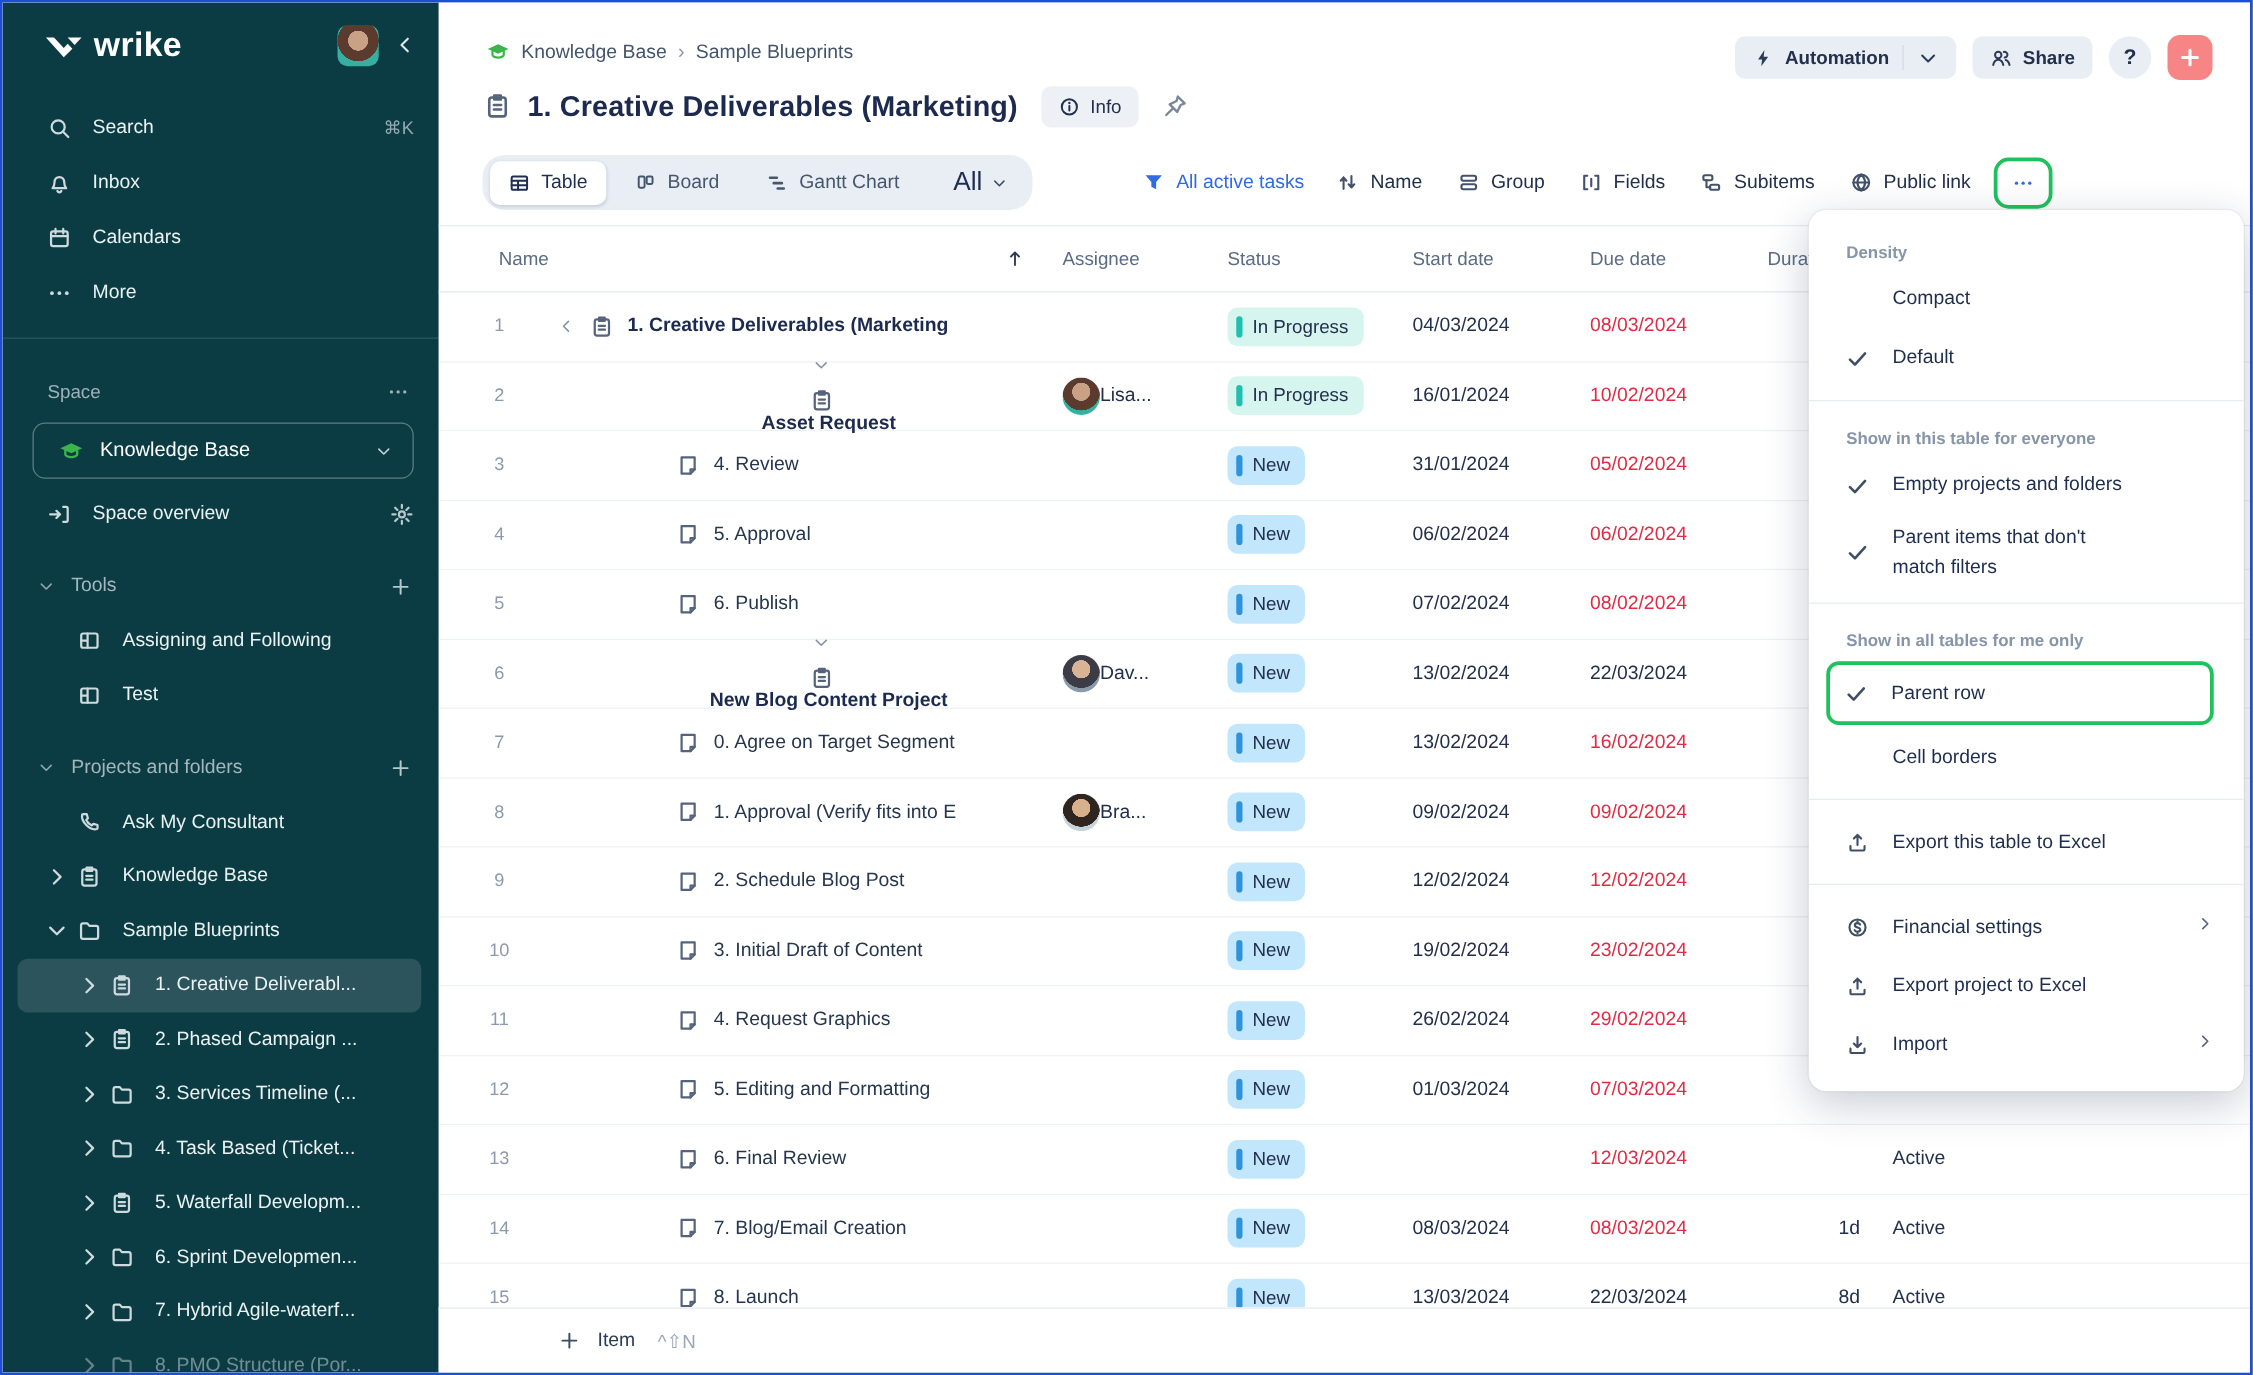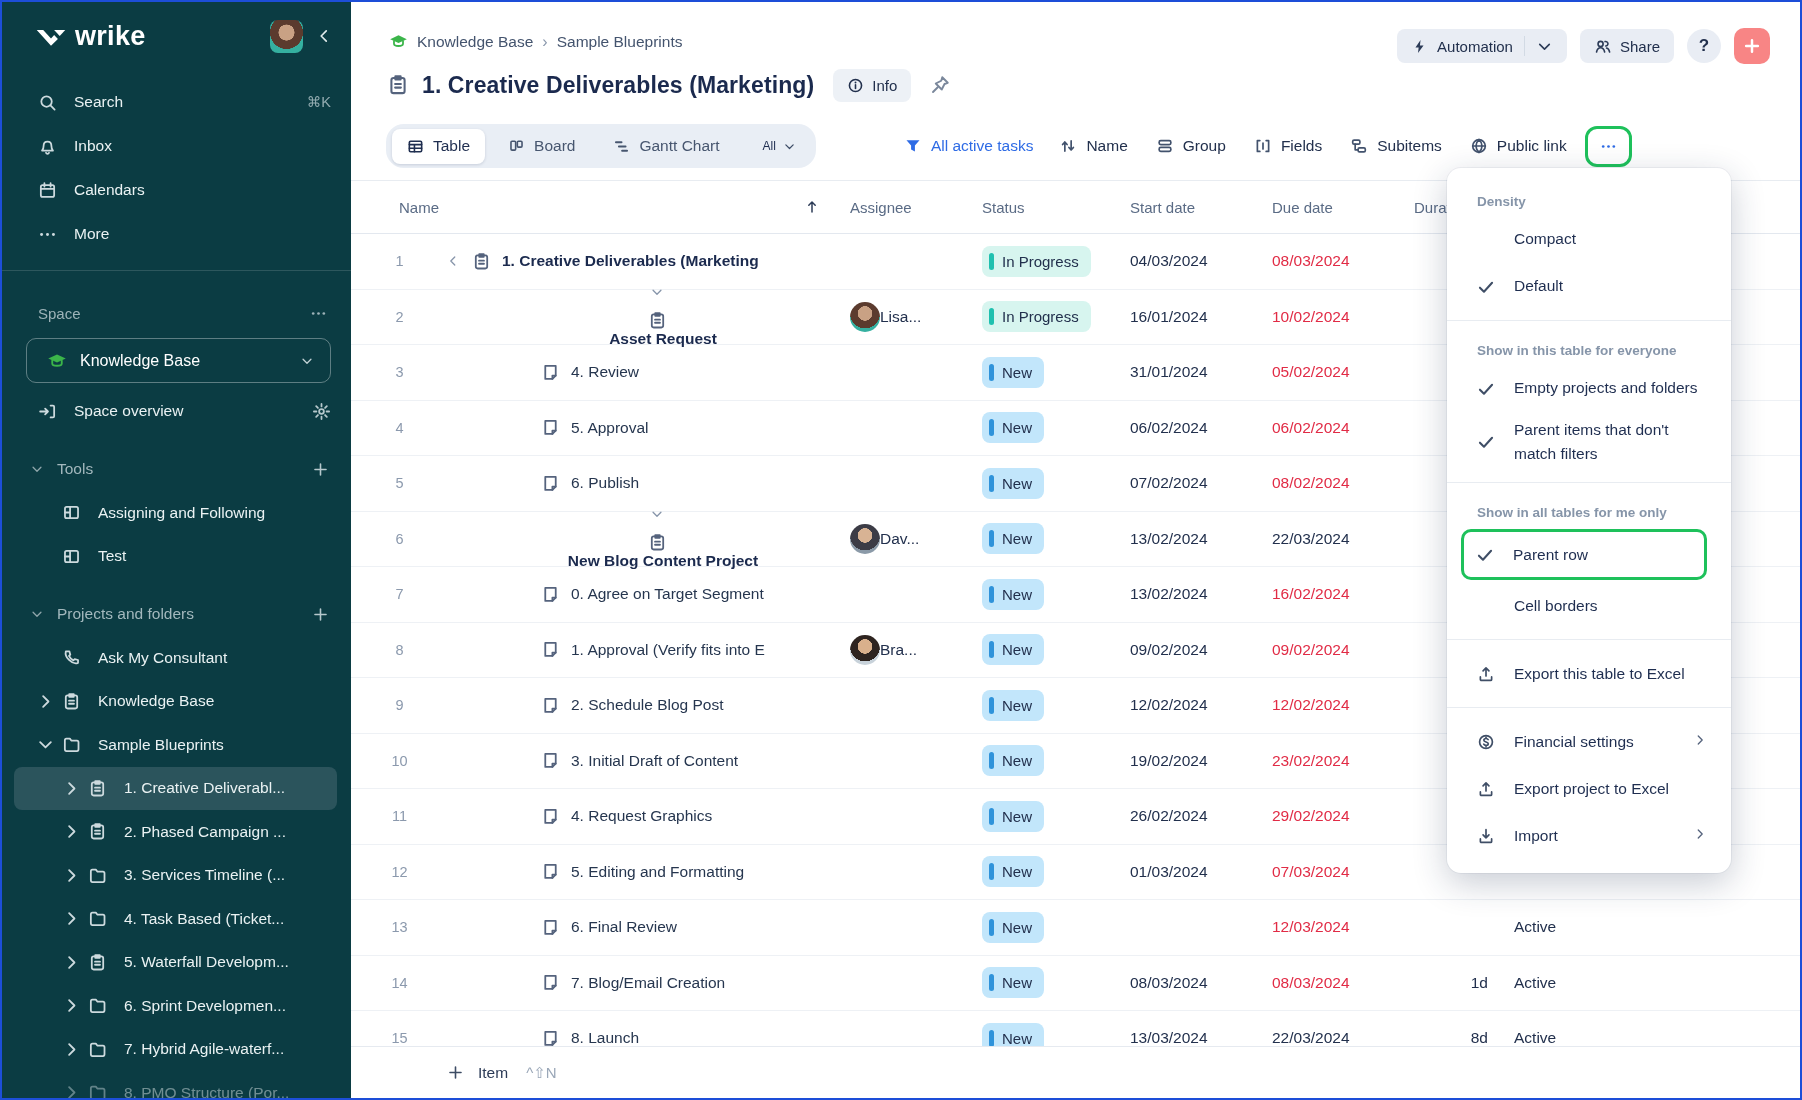--- a/index.html
+++ b/index.html
@@ -45,41 +45,41 @@
   .sb-tree .ind2 { padding-left:60px; }
   .sb-tree .sel { background:#2b545c; border-radius:8px; margin:0 14px 0 12px; padding-left:48px; }
   .sb-tree .faded { opacity:.45; }
 
   
   .main { position:absolute; left:349px; top:0; right:0; bottom:0; background:#fff; }
   .breadcrumb { position:absolute; left:38px; top:30px; display:flex; align-items:center; gap:9px; font-size:15.5px; color:#44546e; }
   .breadcrumb .cap { width:19px; height:19px; }
   .bc-sep { color:#8b99ad; font-size:16px; }
   .top-actions { position:absolute; right:30px; top:26px; display:flex; align-items:center; gap:13px; }
-  .pill { display:flex; align-items:center; gap:9px; height:34px; padding:17px 14px; border-radius:8px; background:#e9edf4; color:#22304d; font-size:15px; cursor:pointer; }
+  .pill { display:flex; align-items:center; gap:9px; height:34px; padding:17px 14px; border-radius:8px; background:#e9edf4; color:#22304d; font-size:15px; cursor:pointer;font-weight:bold; }
   .pill .icn { width:17px; height:17px; color:#2c3b57; }
   .pill .pill-div { width:1px; height:20px; background:#d2dae4; margin:0 2px; }
   .round-btn { width:34px; height:34px; border-radius:50%; background:#e9edf4; color:#22304d; display:flex; align-items:center; justify-content:center; font-size:17px; font-weight:700; cursor:pointer; }
   .add-btn { width:36px; height:36px; border-radius:10px; background:var(--salmon); color:#fff; display:flex; align-items:center; justify-content:center; cursor:pointer; }
   .add-btn .icn { width:18px; height:18px; }
   .add-btn svg { stroke-width:2.2; }
   .title-row { position:absolute; left:36px; top:62px; height:42px; display:flex; align-items:center; gap:13px; }
   .title-row .doc { width:22px; height:22px; color:#55637d; }
   .page-title { font-size:23px; font-weight:700; color:#1b2a4e; letter-spacing:.1px; }
   .info-pill { display:flex; align-items:center; gap:8px; height:33px; padding:0 14px; border-radius:8px; background:#edf1f6; color:#22304d; font-size:15px; margin-left:6px; cursor:pointer; }
   .info-pill .icn { width:17px; height:17px; }
   .pin { color:#7a879b; width:20px; height:20px; margin-left:6px; cursor:pointer; }
 
   
   .toolbar { position:absolute; left:35px; top:122px; height:44px; display:flex; align-items:center; }
   .seg { display:flex; align-items:center; background:#e9eef5; border-radius:18px; height:44px; padding:0 6px; gap:8px; }
   .tab { display:flex; align-items:center; gap:9px; height:35px; padding:0 15px; border-radius:8px; font-size:15.5px; color:#47566f; cursor:pointer; }
   .tab .icn { width:17px; height:17px; }
   .tab.sel { background:#fff; color:#1f2e50; box-shadow:0 1px 3px rgba(9,30,66,.15); font-weight:500; }
-  .seg-all { display:flex; align-items:center; gap:7px; padding:0 14px 0 20px; font-size:12px; color:#1f2e50; cursor:pointer; }
+  .seg-all { display:flex; align-items:center; gap:7px; padding:0 14px 0 20px; font-size:21px; color:#1f2e50; cursor:pointer; }
   .seg-all .icn { width:13px; height:13px; color:#3d4c66; }
   .tb-group { display:flex; align-items:center; gap:9px; font-size:15.5px; color:#22304d; cursor:pointer; }
   .tb-filter { margin-left:88px; color:var(--blue); font-weight:500; }
   .tb-filter .icn { width:17px; height:17px; }
   .tb-sort { margin-left:26px; }
   .tb-act { margin-left:28px; }
   .tb-group .icn { color:#42526d; width:18px; height:18px; }
   .dots-btn { margin-left:18px; width:47px; height:41px; border:3.5px solid var(--green); border-radius:12px; display:flex; align-items:center; justify-content:center; color:var(--blue); cursor:pointer; }
   .dots-btn .icn { width:17px; height:17px; }
   .dots-btn svg circle { fill:currentColor; stroke:none; }
@@ -115,21 +115,21 @@
   .c-dur { text-align:right; padding-right:26px; }
 
   
   .footer { position:absolute; left:0; right:0; bottom:0; height:52px; background:#fff; border-top:1px solid #e6eaf0;
     display:flex; align-items:center; padding-left:96px; gap:14px; z-index:5; }
   .footer .icn { width:17px; height:17px; color:#3d4c64; }
   .ft-label { font-size:15.5px; color:#2c3b57; }
   .ft-short { font-size:15px; color:#9aa7b8; margin-left:4px; }
 
   
-  .menu { position:absolute; left:1445px; top:166px; width:284px; background:#fff; border-radius:14px; z-index:10;
+  .menu { position:absolute; left:1445px; top:166px; width:348px; background:#fff; border-radius:14px; z-index:10;
     box-shadow:0 10px 34px rgba(23,43,77,.24), 0 0 0 1px rgba(23,43,77,.05); padding:14px 0 14px; }
   .m-header { padding:12px 30px 7px; font-size:13.5px; font-weight:700; color:#8695a9; }
   .m-item { display:flex; align-items:center; min-height:47px; padding:0 26px 0 30px; font-size:15.5px; color:#1f2e50; position:relative; cursor:pointer; }
   .m-slot { width:37px; flex:0 0 37px; display:flex; align-items:center; color:#24324e; }
   .m-slot .icn { width:18px; height:18px; color:#3f4e66; }
   .m-label { white-space:pre-line; line-height:1.55; padding:6px 0; }
   .m-chev { position:absolute; right:24px; color:#55637d; }
   .m-item.hl { border:3.5px solid var(--green); border-radius:10px; margin:2px 24px 2px 14px; padding-left:12px; min-height:51px; }
   .m-divider { height:1px; background:#e8ecf1; margin:10px 0; }
   .flex1 { flex:1; }

